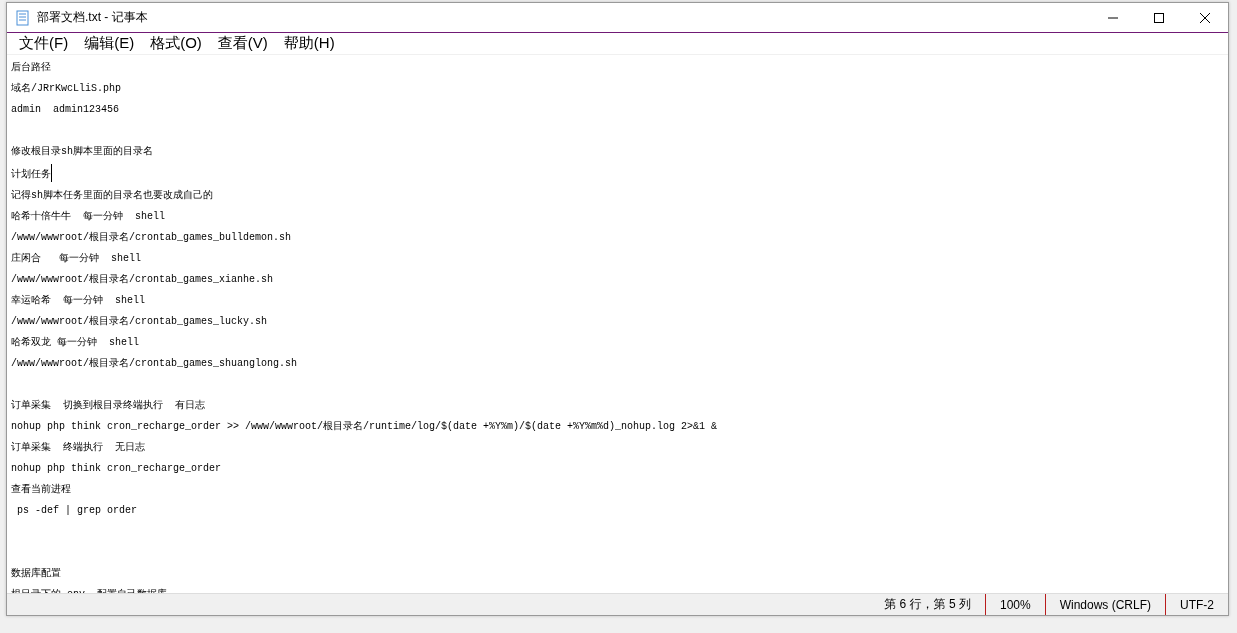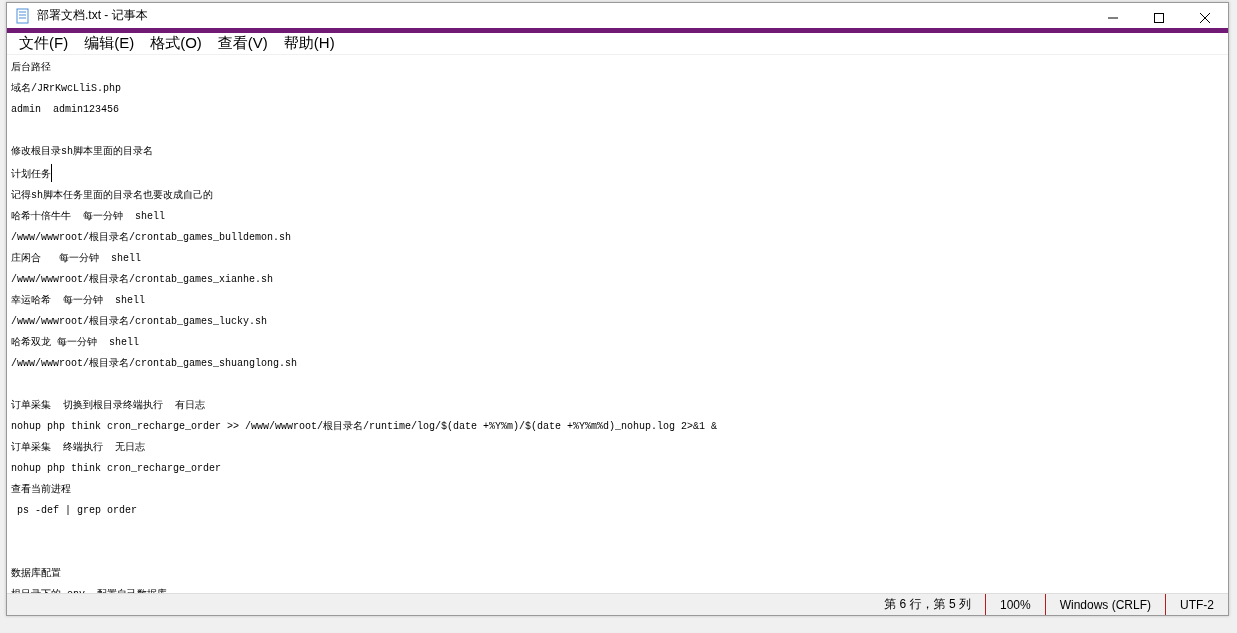--- a/index.html
+++ b/index.html
@@ -24,21 +24,21 @@
       display: flex;
       flex-direction: column;
       box-shadow: 0 0 3px rgba(0,0,0,0.2);
     }
     .titlebar {
       display: flex;
       align-items: center;
       height: 30px;
       background: #fff;
       padding: 0 0 0 8px;
-      border-bottom: 5px solid #701a75;
+      border-bottom: 1px solid #701a75;
     }
     .titlebar-icon {
       width: 16px;
       height: 16px;
       margin-right: 6px;
       display: flex;
       align-items: center;
       justify-content: center;
     }
     .titlebar-title {

